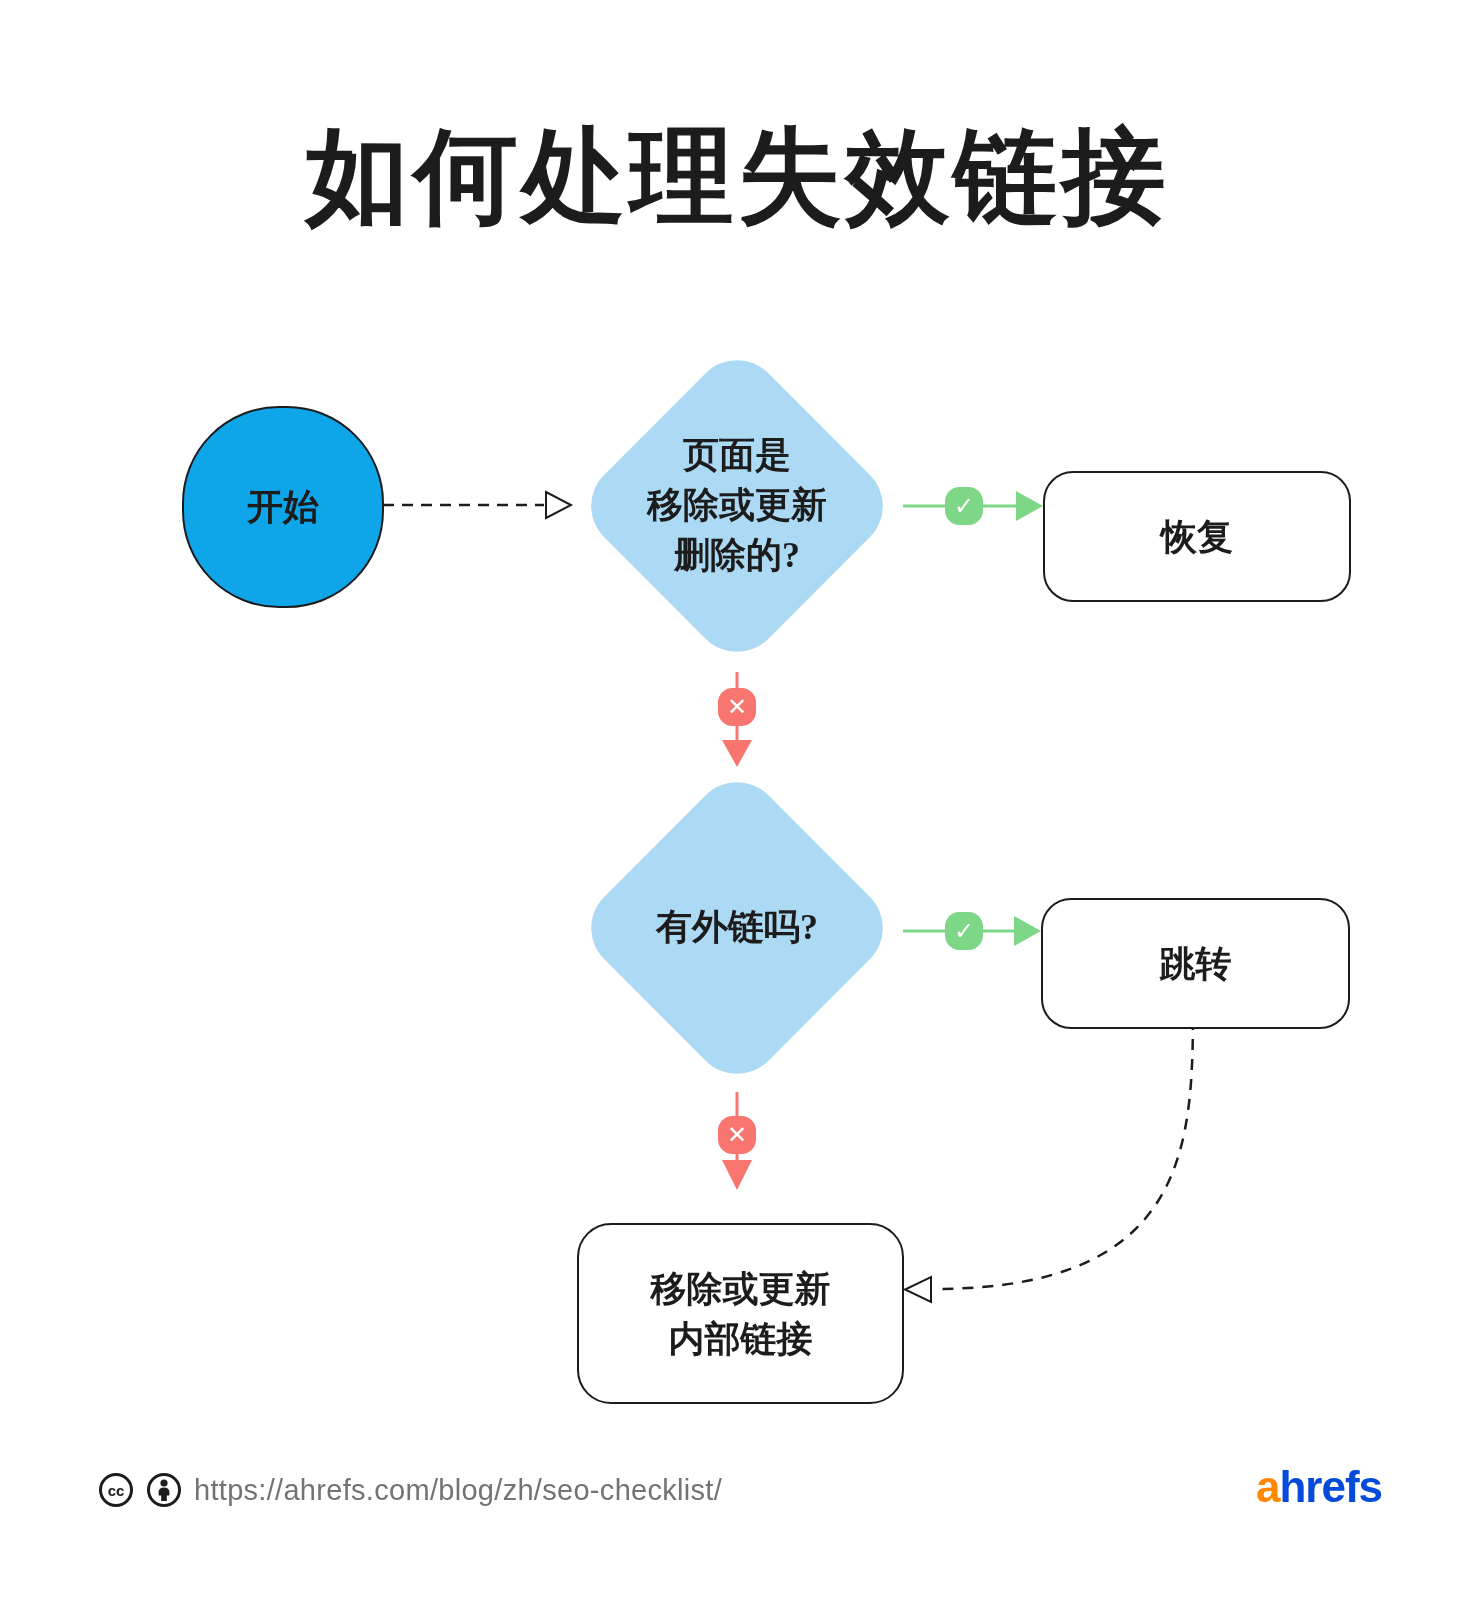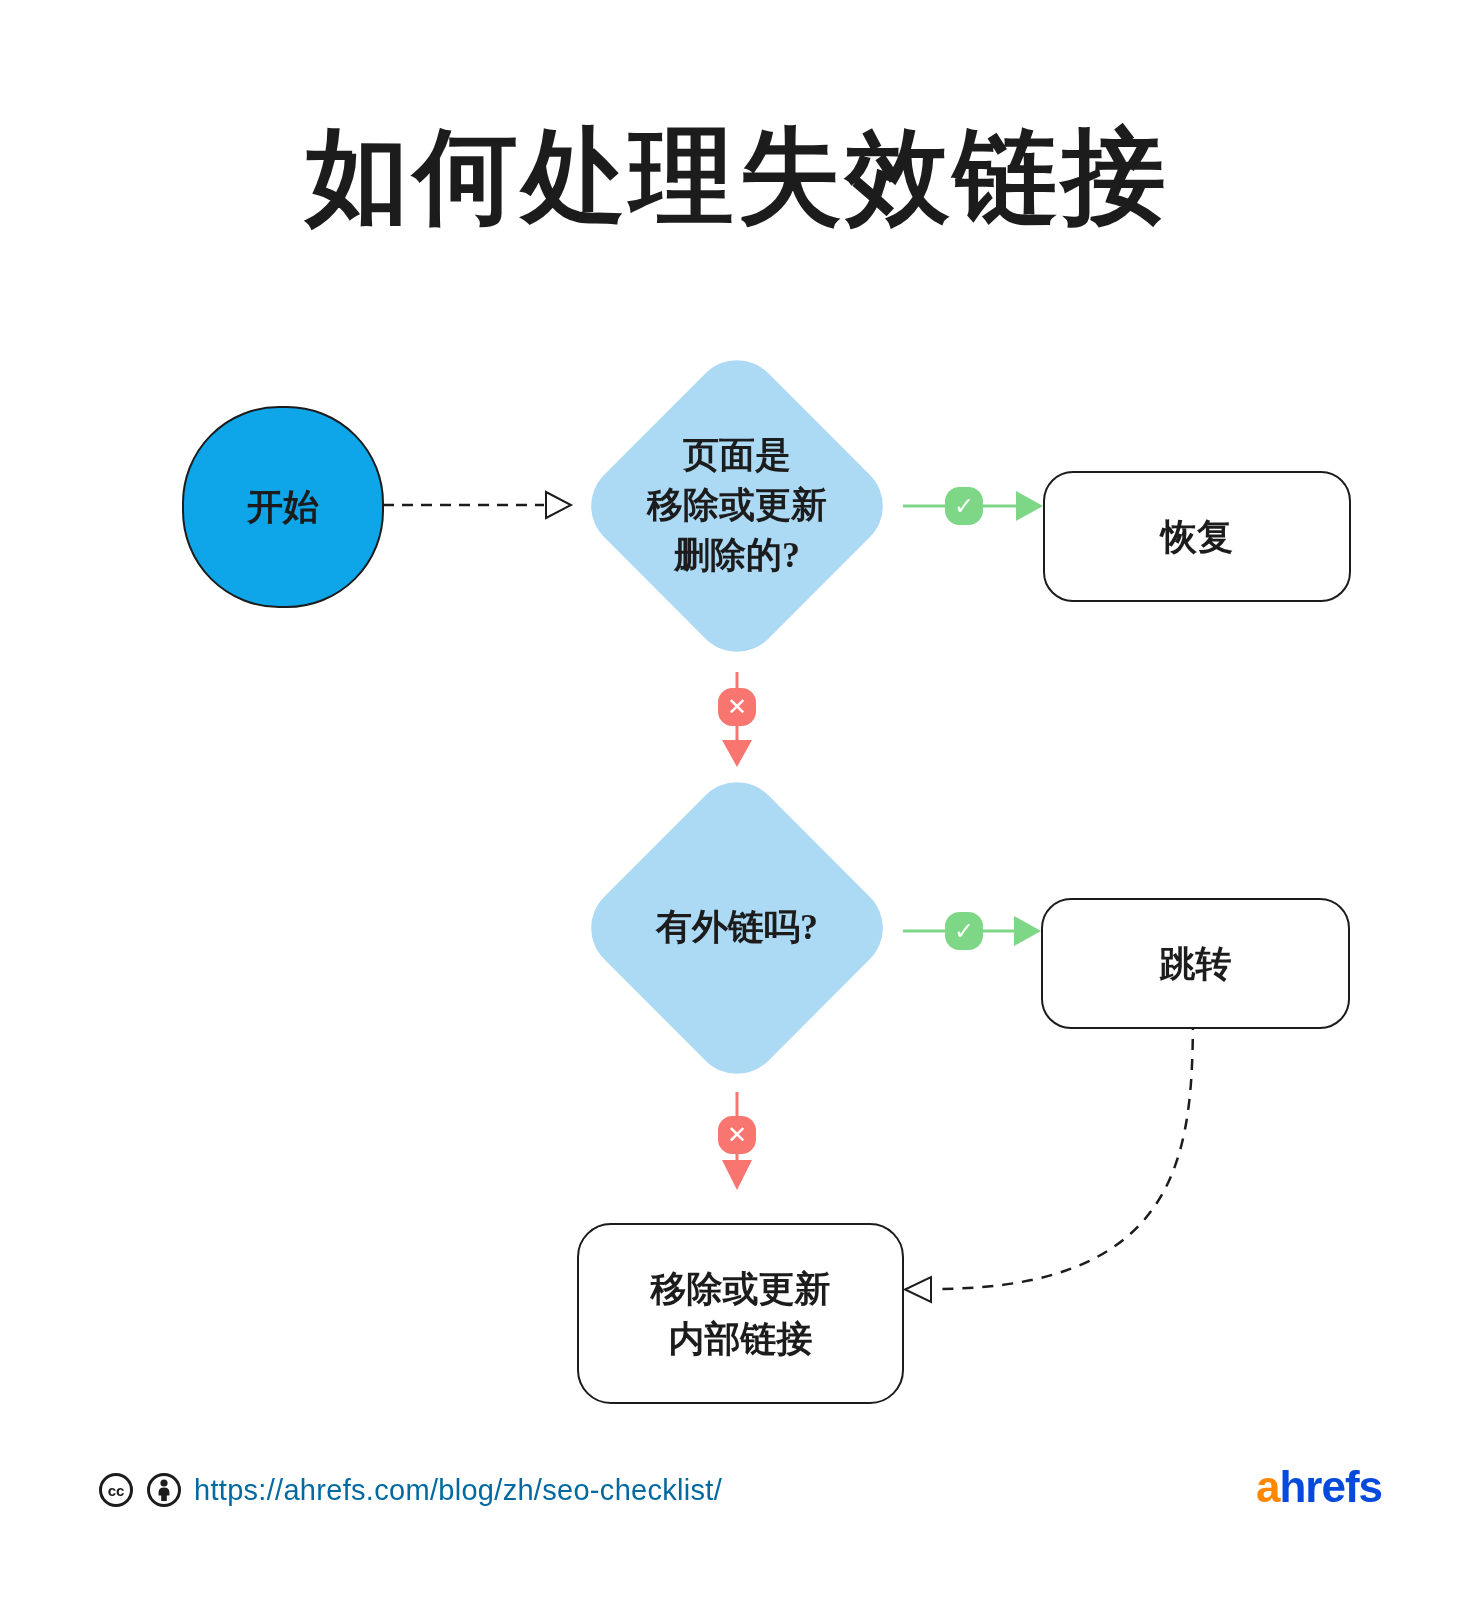--- a/index.html
+++ b/index.html
@@ -55,21 +55,21 @@
   .badge-no{background:#F97570;}
   .b-yes1{left:945px;top:487px;}
   .b-no1{left:718px;top:688px;}
   .b-yes2{left:945px;top:912px;}
   .b-no2{left:718px;top:1116px;}
 
   
   .footer-left{
     left:98px;top:1470px;height:40px;display:flex;align-items:center;gap:12px;
   }
-  .footer-url{font-size:29px;letter-spacing:0.3px;color:#0369a1;}
+  .footer-url{font-size:29px;letter-spacing:0.3px;color:#737373;}
   .logo{
     left:1256px;top:1462px;width:130px;text-align:left;
     font-size:44px;font-weight:bold;letter-spacing:-1px;
   }
   .logo .a{color:#FF8800;}
   .logo .rest{color:#054ADA;}
 </style>
 </head>
 <body>
 

